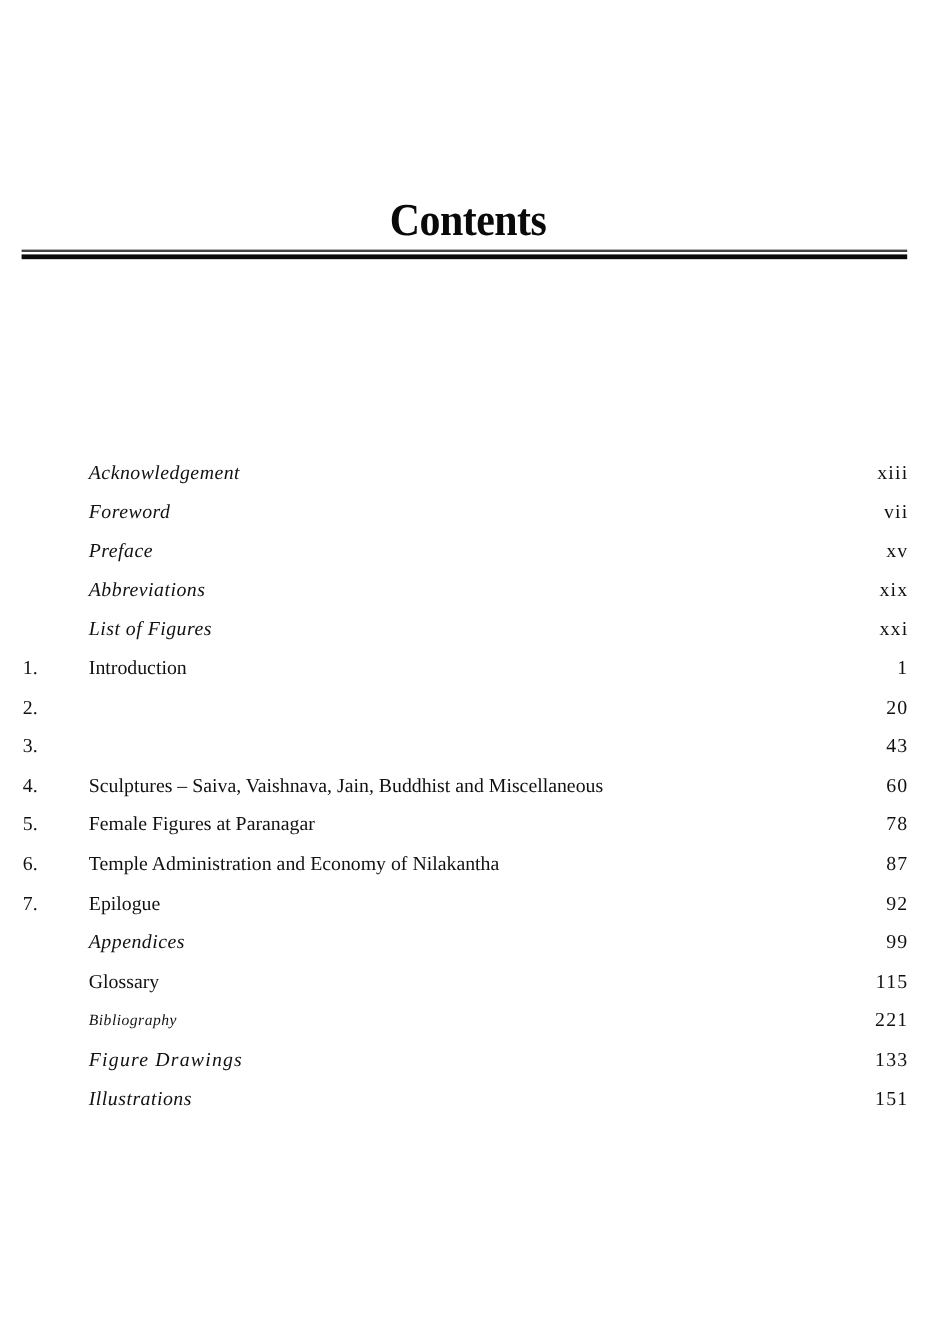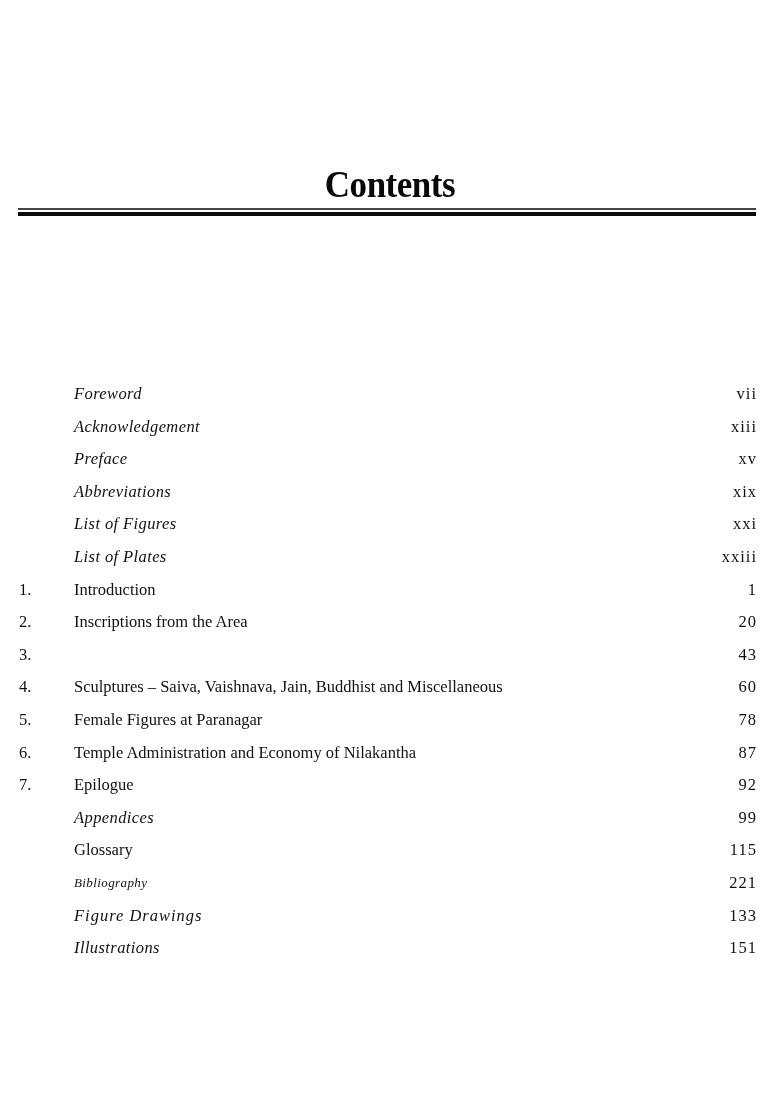--- a/index.html
+++ b/index.html
@@ -82,56 +82,50 @@
 </head>
 <body>
 
 <div class="title">Contents</div>
 <div class="rule-thin"></div>
 <div class="rule-thick"></div>
 
 <div class="toc">
   <div class="toc-row">
     <span class="toc-num"></span>
-    <span class="toc-title italic">Foreword</span>
-    <span class="toc-page">vii</span>
+    <span class="toc-title italic">Acknowledgement</span>
+    <span class="toc-page">xiii</span>
   </div>
   <div class="toc-row">
     <span class="toc-num"></span>
-    <span class="toc-title italic">Acknowledgement</span>
-    <span class="toc-page">xiii</span>
+    <span class="toc-title italic">Foreword</span>
+    <span class="toc-page">vii</span>
   </div>
   <div class="toc-row">
     <span class="toc-num"></span>
     <span class="toc-title italic">Preface</span>
     <span class="toc-page">xv</span>
   </div>
   <div class="toc-row">
     <span class="toc-num"></span>
     <span class="toc-title italic">Abbreviations</span>
     <span class="toc-page">xix</span>
   </div>
   <div class="toc-row">
     <span class="toc-num"></span>
     <span class="toc-title italic">List of Figures</span>
     <span class="toc-page">xxi</span>
   </div>
   <div class="toc-row">
-    <span class="toc-num"></span>
-    <span class="toc-title italic">List of Plates</span>
-    <span class="toc-page">xxiii</span>
-  </div>
-  <div class="toc-row">
     <span class="toc-num">1.</span>
     <span class="toc-title">Introduction</span>
     <span class="toc-page">1</span>
   </div>
   <div class="toc-row">
     <span class="toc-num">2.</span>
-    <span class="toc-title">Inscriptions from the Area</span>
     <span class="toc-page">20</span>
   </div>
   <div class="toc-row">
     <span class="toc-num">3.</span>
     <span class="toc-page">43</span>
   </div>
   <div class="toc-row">
     <span class="toc-num">4.</span>
     <span class="toc-title">Sculptures – Saiva, Vaishnava, Jain, Buddhist and Miscellaneous</span>
     <span class="toc-page">60</span>

